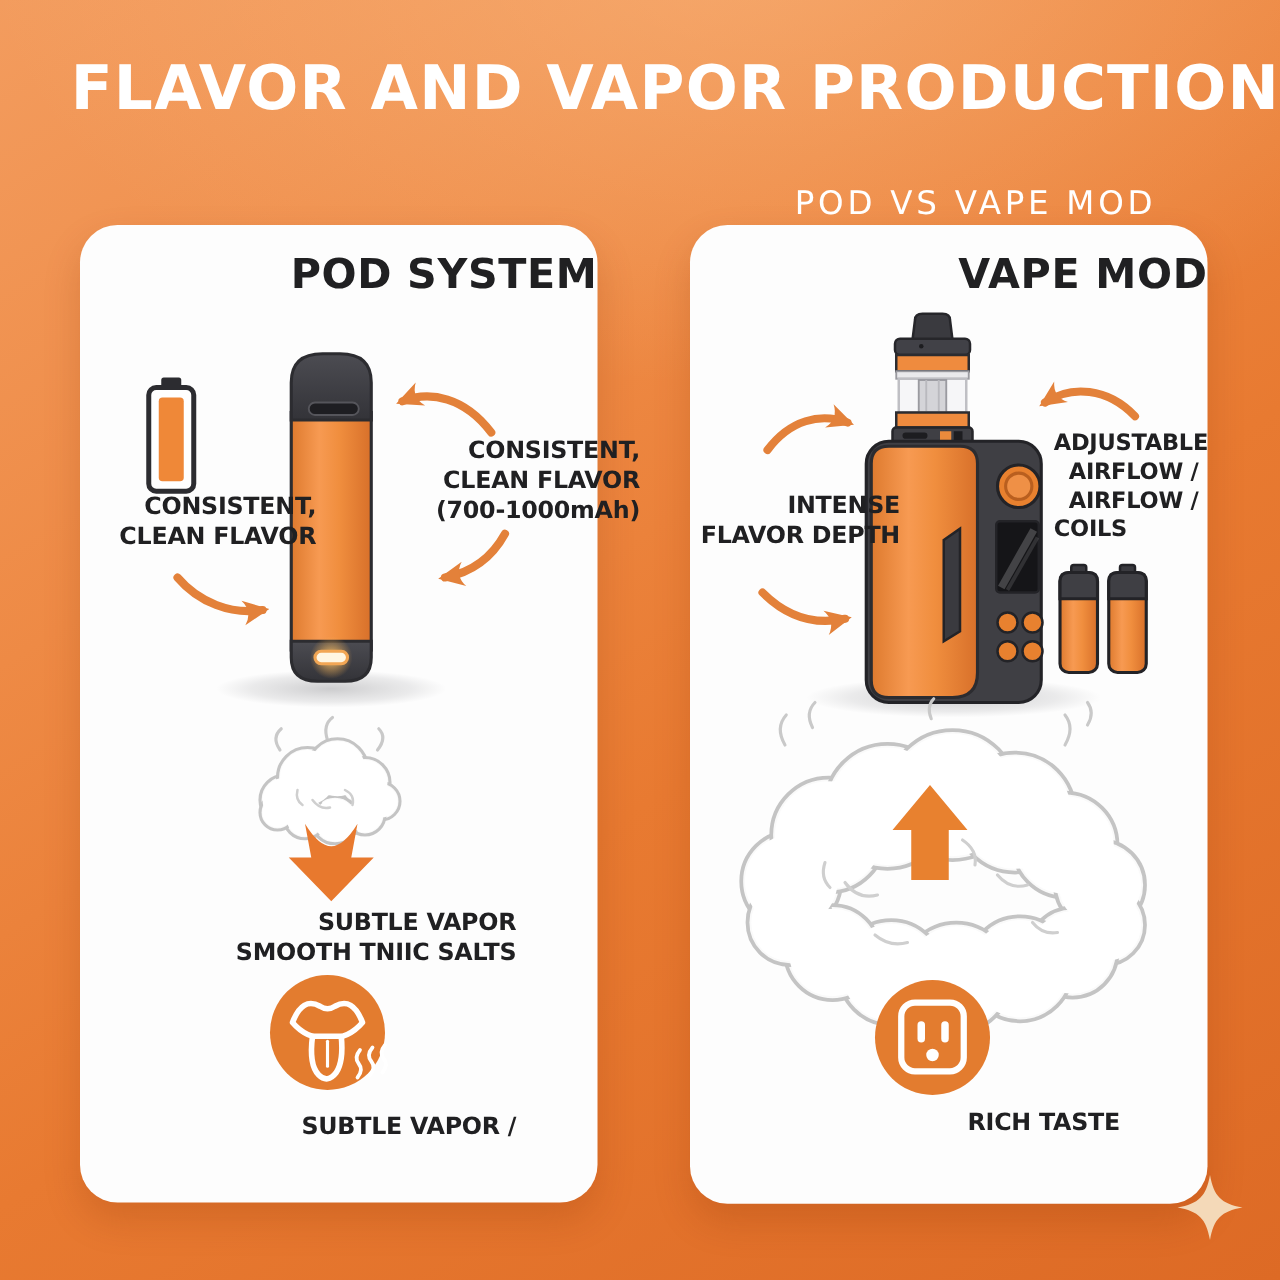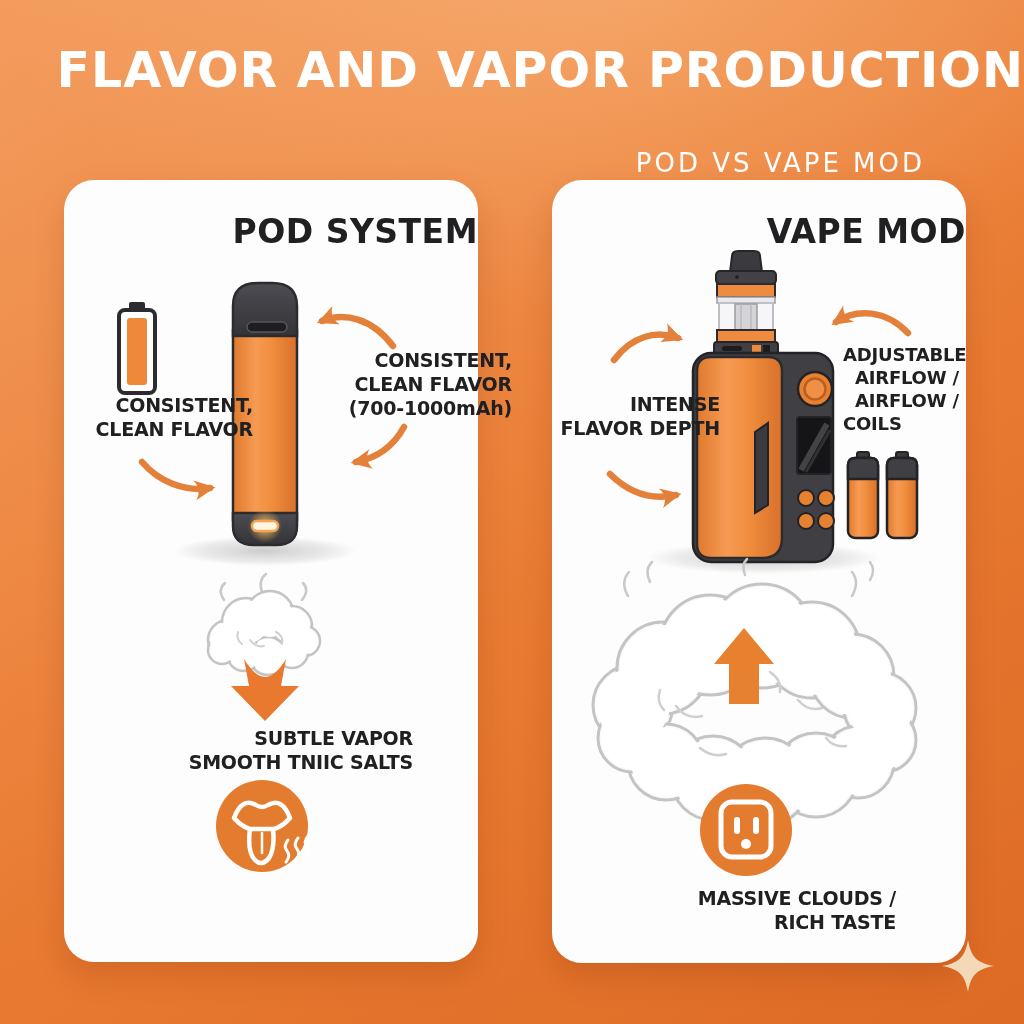--- a/index.html
+++ b/index.html
@@ -13,21 +13,21 @@
   }
   .card{position:absolute;background:#FDFDFD;border-radius:30px;
         box-shadow:0 14px 30px rgba(130,45,0,0.20);z-index:1;}
   #pod-card{left:64px;top:180px;width:414px;height:782px;}
   #mod-card{left:552px;top:180px;width:414px;height:783px;}
   svg.overlay{position:absolute;left:0;top:0;z-index:2;}
   .txt{position:absolute;z-index:3;color:#202022;font-weight:800;text-align:right;}
   .main-title{left:0;width:1024px;top:44px;font-size:49px;line-height:54px;color:#FFFFFF;letter-spacing:1px;}
   .sub-title{left:0;width:925px;top:148px;font-size:26px;line-height:30px;color:#FFFFFF;
              font-weight:400;letter-spacing:3px;}
-  .card-title{width:414px;top:213px;font-size:33px;line-height:38px;letter-spacing:0.5px;}
+  .card-title{width:414px;top:200px;font-size:33px;line-height:38px;letter-spacing:0.5px;}
   #pod-title{left:64px;} #mod-title{left:552px;}
   .cap{font-size:19px;line-height:24px;letter-spacing:-0.2px;}
   .cap span{display:block;}
   #pod-left-label{left:33px;width:220px;top:393px;}
   #pod-right-label{left:268px;width:244px;top:348px;}
   #pod-vapor-caption{left:113px;width:300px;top:726px;}
   #pod-bottom-caption{left:113px;width:300px;top:889px;}
   #mod-left-label{left:520px;width:200px;top:392px;}
   #mod-right-label{left:843px;width:125px;top:343px;text-align:left;font-size:18px;line-height:23px;}
   #mod-right-label .ind{padding-left:12px;}
@@ -270,32 +270,32 @@
     <span>CLEAN FLAVOR</span>
     <span>(700-1000mAh)</span>
   </div>
 
   <div class="txt cap" id="pod-vapor-caption">
     <span>SUBTLE VAPOR</span>
     <span>SMOOTH TNIIC SALTS</span>
   </div>
 
   <div class="txt cap" id="pod-bottom-caption">
+    <span>SUBTLE VAPOR /</span>
   </div>
 
   <div class="txt cap" id="mod-left-label">
     <span>INTENSE</span>
     <span>FLAVOR DEPTH</span>
   </div>
 
   <div class="txt cap" id="mod-right-label">
     <span>ADJUSTABLE</span>
     <span class="ind">AIRFLOW /</span>
     <span class="ind">AIRFLOW /</span>
     <span>COILS</span>
   </div>
 
   <div class="txt cap" id="mod-bottom-caption">
-    <span>MASSIVE CLOUDS /</span>
     <span>RICH TASTE</span>
   </div>
 
 </div>
 
 </body></html>

